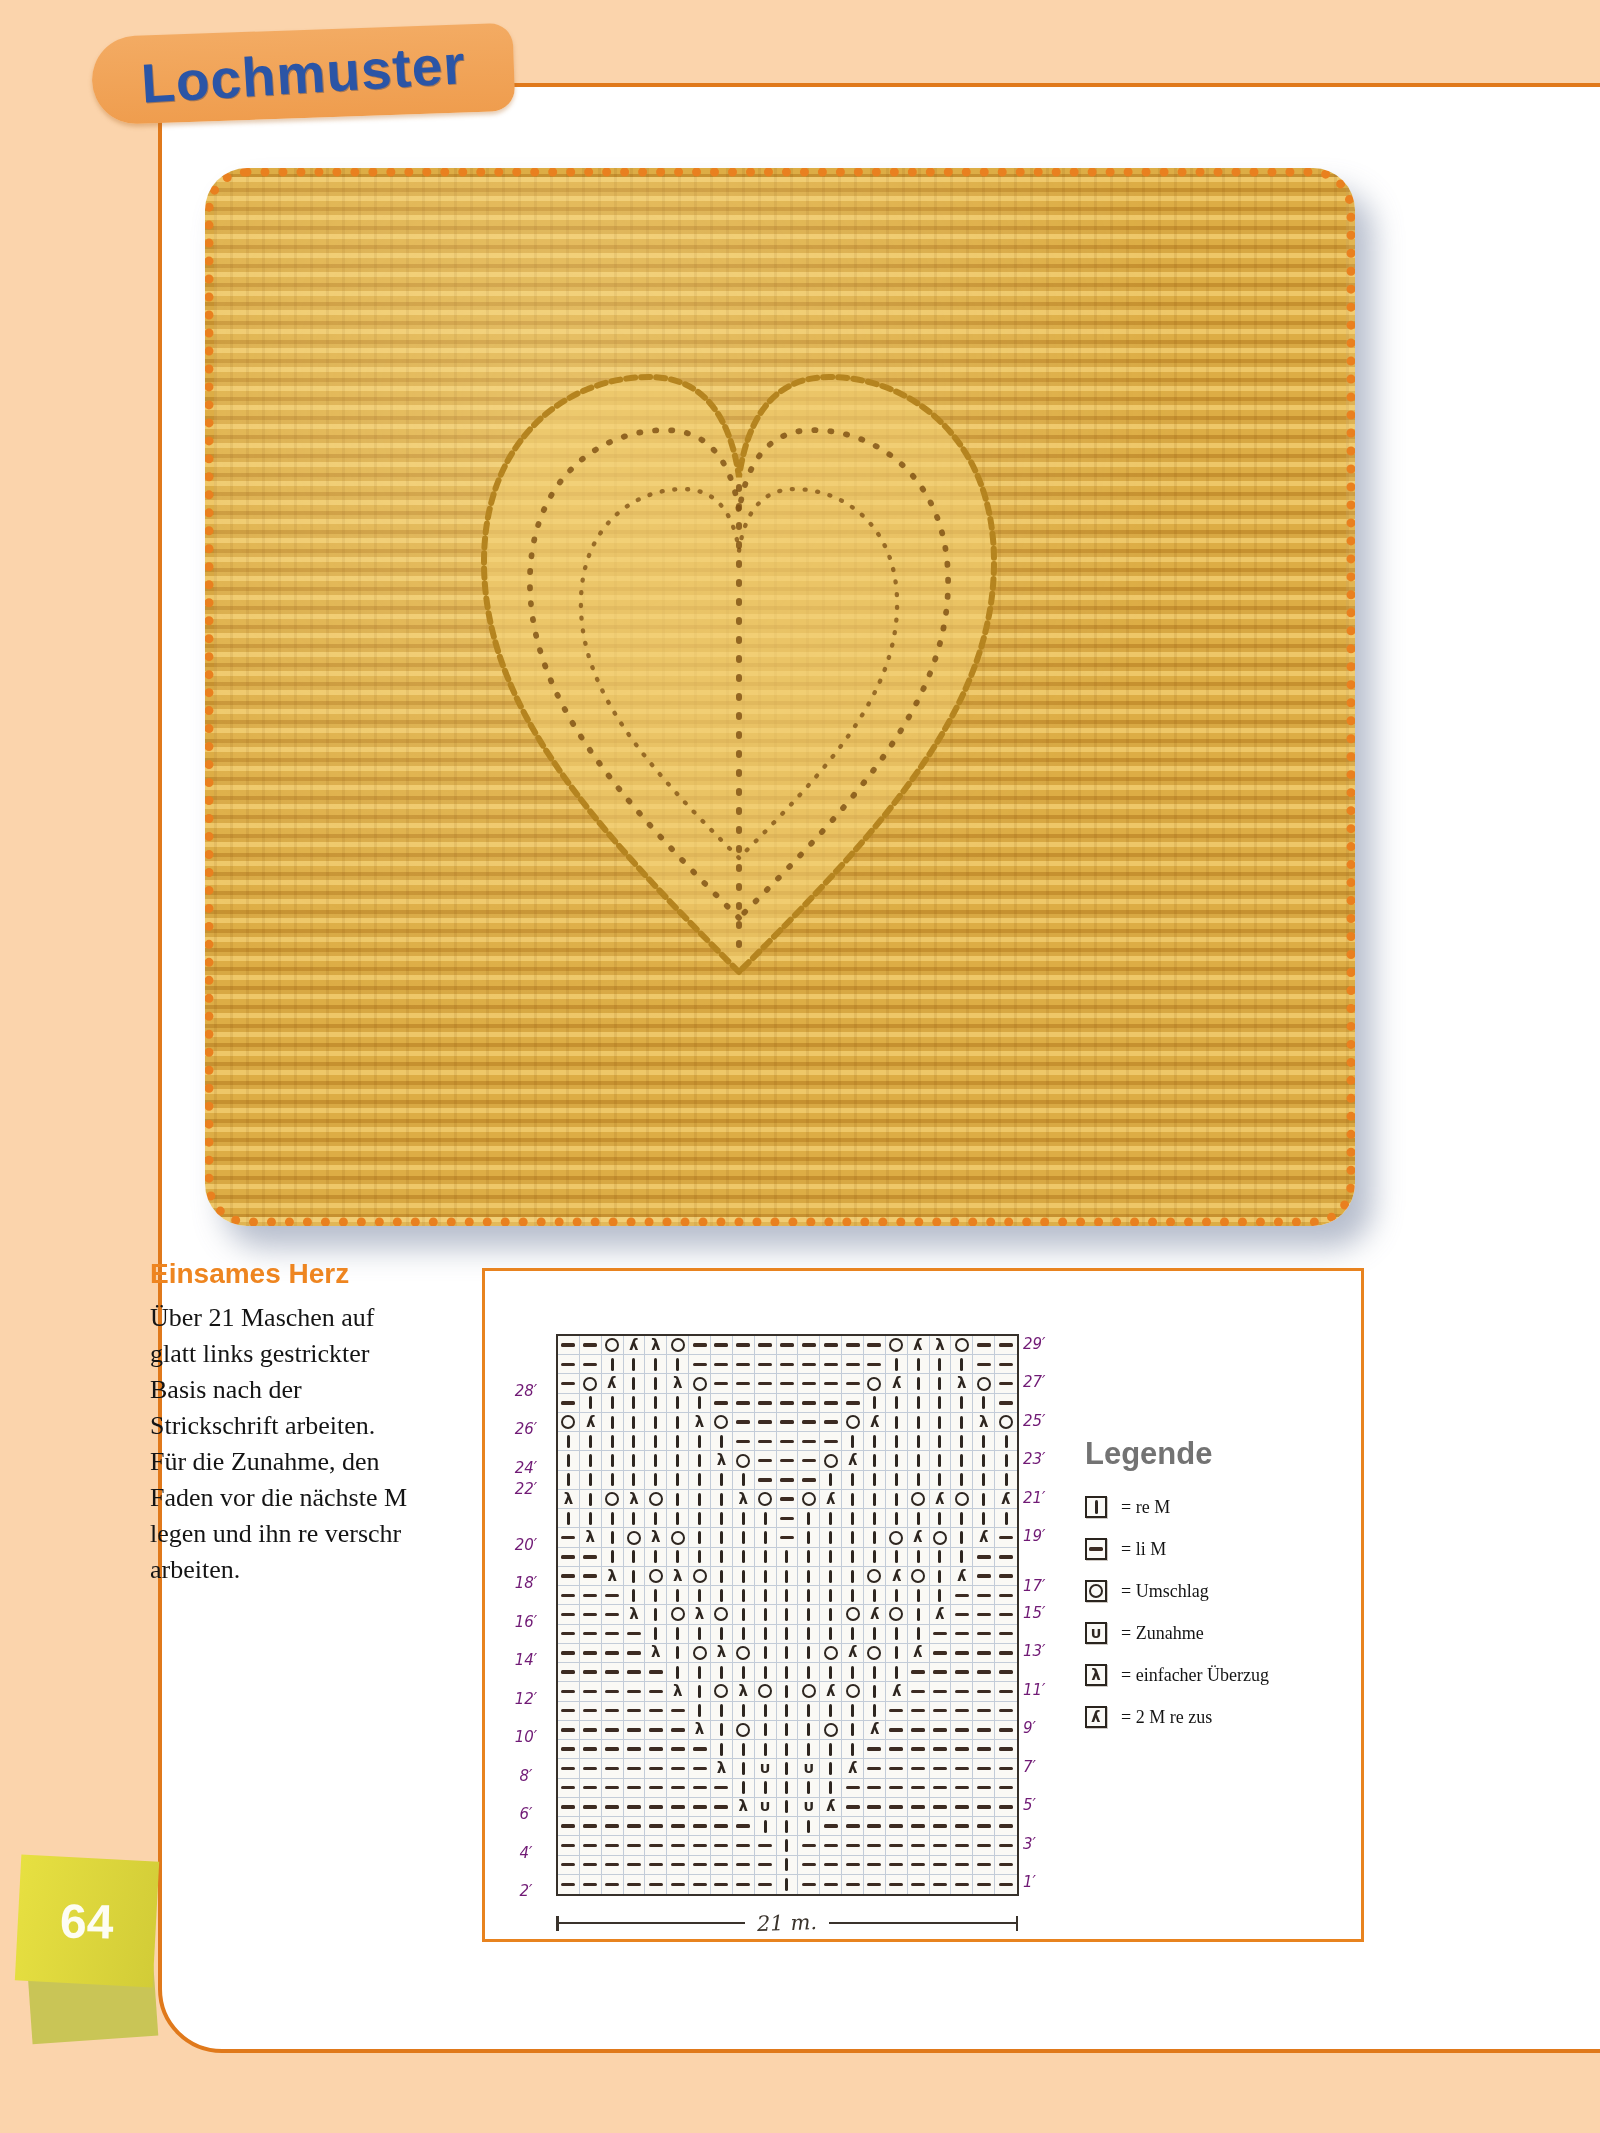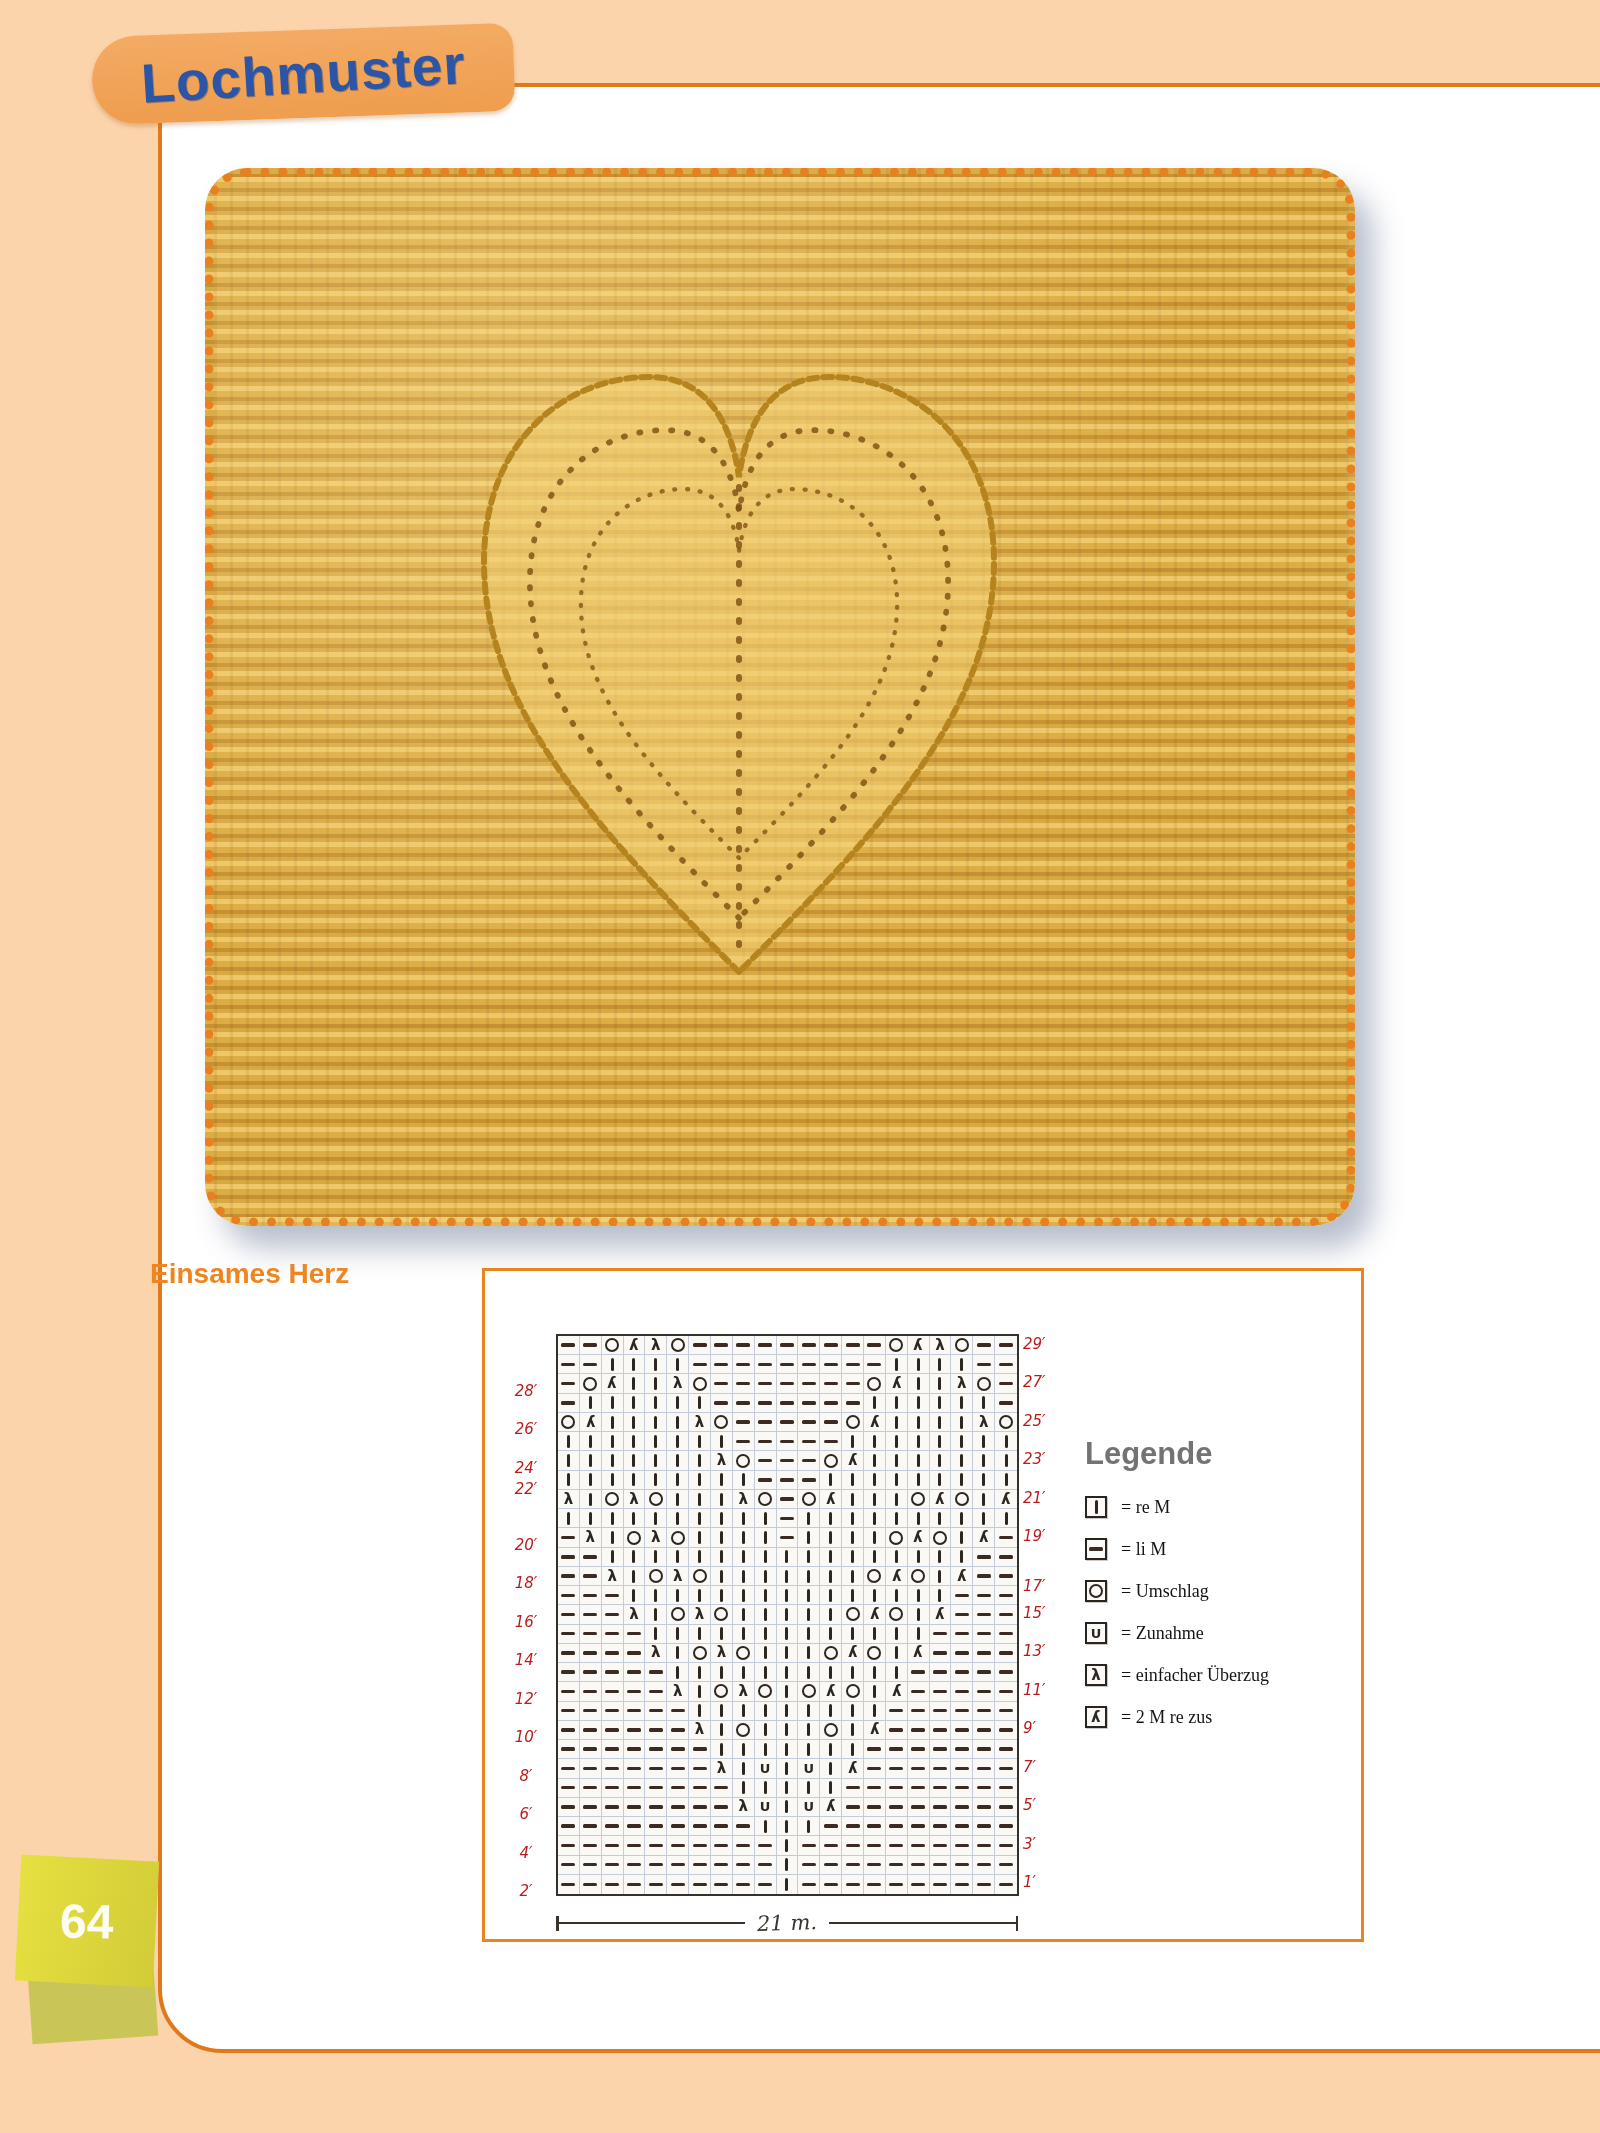--- a/index.html
+++ b/index.html
@@ -50,21 +50,21 @@
   .cell{border-right:1px solid var(--grid);border-bottom:1px solid var(--grid);
     display:flex;align-items:center;justify-content:center;overflow:visible;}
   .cell:nth-child(21n){border-right:none;}
   .cell:nth-child(n+589){border-bottom:none;}
   .sym-k{width:3px;height:13px;background:var(--ink);border-radius:1.5px;}
   .sym-p{width:14px;height:3.5px;background:var(--ink2);border-radius:1.5px;}
   .sym-o{width:10px;height:10px;border:2.4px solid var(--ink);border-radius:50%;}
   .sym-u,.sym-s,.sym-d{font:bold 15px/1 "DejaVu Sans", sans-serif;color:var(--ink);}
   .sym-u{font-size:13px;}
   .sym-d{transform:scaleX(-1);display:inline-block;}
-  .rowlab{position:absolute;font:italic 15px "DejaVu Sans", sans-serif;color:#b91c1c;}
+  .rowlab{position:absolute;font:italic 15px "DejaVu Sans", sans-serif;color:#701a75;}
   .labL{left:18px;width:46px;text-align:center;margin-top:28px;}
   .labR{left:538px;width:46px;text-align:left;}
   .dim{position:absolute;left:71px;top:640px;width:462px;display:flex;
     align-items:center;color:#3a332c;}
   .dim .tick{width:2.5px;height:15px;background:#3a332c;}
   .dim .ln{flex:1;height:0;border-top:2.5px solid #3a332c;}
   .dim .dimlabel{font:italic 21px "DejaVu Serif", serif;padding:0 12px;
     transform:rotate(-2deg);}
 
   
@@ -102,20 +102,28 @@
       <path d="M340,700 C195,555 85,435 85,290 C85,165 170,105 250,105 C308,105 332,150 340,205 C348,150 372,105 430,105 C510,105 595,165 595,290 C595,435 485,555 340,700 Z" fill="#f2cf74" fill-opacity="0.55" stroke="#b5841f" stroke-width="6" stroke-dasharray="9 6" stroke-linecap="round"></path>
       <path d="M340,700 C195,555 85,435 85,290 C85,165 170,105 250,105 C308,105 332,150 340,205 C348,150 372,105 430,105 C510,105 595,165 595,290 C595,435 485,555 340,700 Z" transform="translate(340,400) scale(0.82) translate(-340,-400)" fill="none" stroke="#7c4e10" stroke-width="7" stroke-dasharray="1.5 18" stroke-linecap="round" opacity="0.8"></path>
       <path d="M340,700 C195,555 85,435 85,290 C85,165 170,105 250,105 C308,105 332,150 340,205 C348,150 372,105 430,105 C510,105 595,165 595,290 C595,435 485,555 340,700 Z" transform="translate(340,400) scale(0.62) translate(-340,-400)" fill="none" stroke="#7c4e10" stroke-width="7" stroke-dasharray="1.5 19" stroke-linecap="round" opacity="0.75"></path>
       <path d="M340,215 L340,690" fill="none" stroke="#7c4e10" stroke-width="6" stroke-dasharray="2 17" stroke-linecap="round" opacity="0.8"></path>
     </svg>
   </div>
 </div>
 
 <div class="article">
   <h3>Einsames Herz</h3>
+  <p>Über 21 Maschen auf
+glatt links gestrickter
+Basis nach der
+Strickschrift arbeiten.
+Für die Zunahme, den
+Faden vor die nächste M
+legen  und ihn re verschr
+arbeiten.</p>
 </div>
 
 <div class="chartbox">
   <div class="grid">
       <div class="cell">
         <span class="sym-p"></span>
       </div>
       <div class="cell">
         <span class="sym-p"></span>
       </div>

